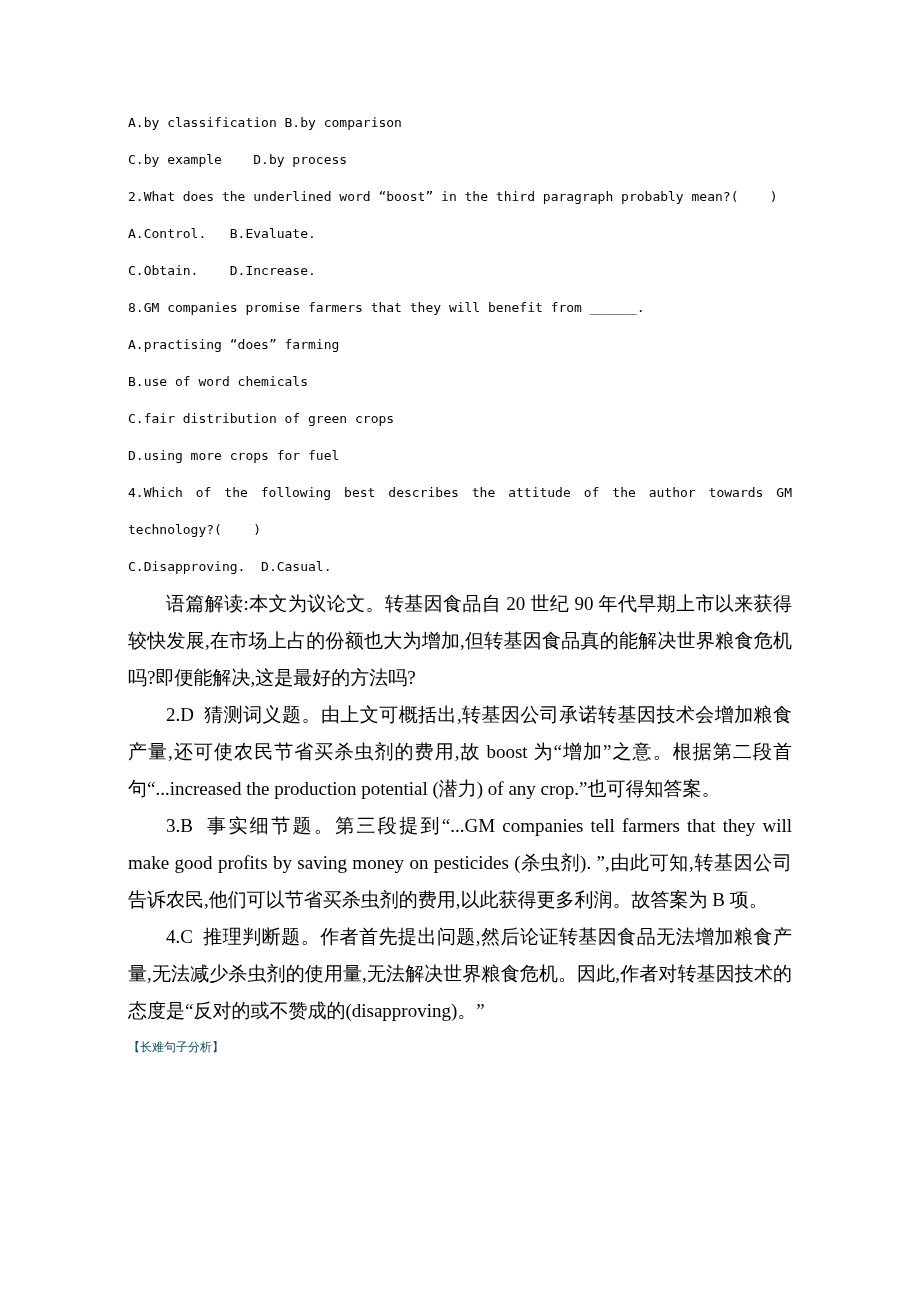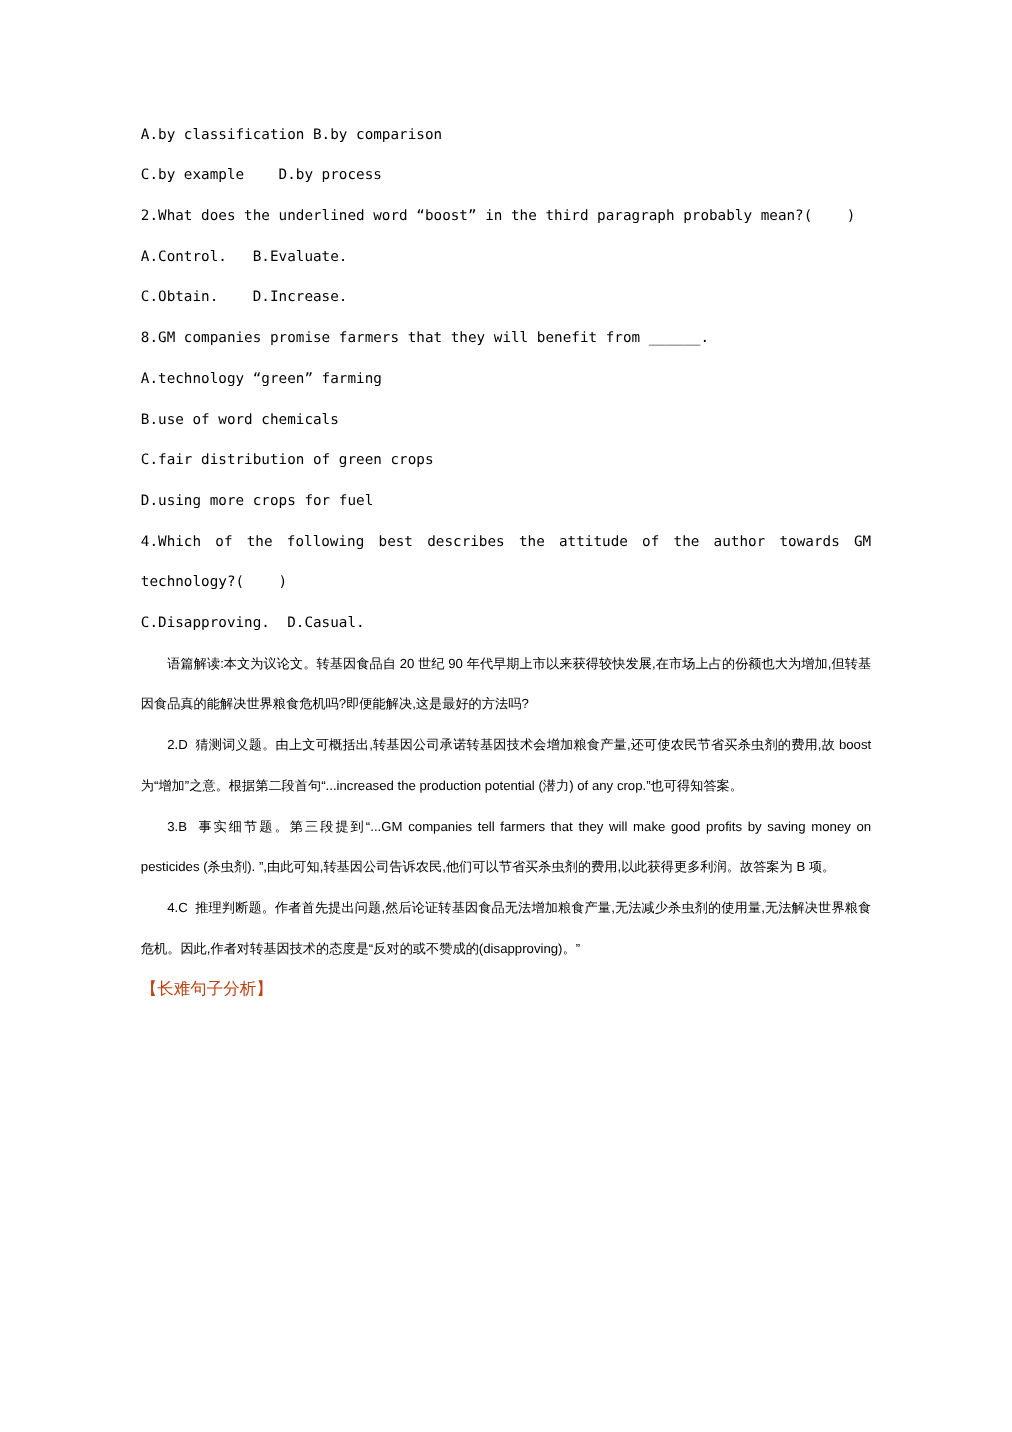--- a/index.html
+++ b/index.html
@@ -18,49 +18,49 @@
     font-family: "DejaVu Sans Mono", "Liberation Mono", monospace;
     font-size: 13px;
     line-height: 37px;
     text-align: left;
     color: #000000;
   }
   .en.justify {
     text-align: justify;
   }
   .cn {
-    font-family: Liberation Sans, sans-serif;
-    font-size: 12px;
+    font-family: Liberation Serif, serif;
+    font-size: 19px;
     line-height: 37px;
     text-align: justify;
     text-indent: 2em;
     color: #000000;
   }
   .heading {
     font-family: "DejaVu Sans Mono", "DejaVu Sans", sans-serif;
-    font-size: 15px;
+    font-size: 12px;
     line-height: 37px;
     text-indent: 0;
-    color: #c2410c;
+    color: #0c4a6e;
   }
 </style>
 </head>
 <body>
 
 <div class="page">
 
   <p class="en">A.by classification B.by comparison</p>
   <p class="en">C.by example&nbsp;&nbsp;&nbsp;&nbsp;D.by process</p>
 
   <p class="en">2.What does the underlined word “boost” in the third paragraph probably mean?(&nbsp;&nbsp;&nbsp;&nbsp;)</p>
   <p class="en">A.Control.&nbsp;&nbsp;&nbsp;B.Evaluate.</p>
   <p class="en">C.Obtain.&nbsp;&nbsp;&nbsp;&nbsp;D.Increase.</p>
 
   <p class="en">8.GM companies promise farmers that they will benefit from ______.</p>
-  <p class="en">A.technology “green” farming</p>
+  <p class="en">A.practising “does” farming</p>
   <p class="en">B.use of word chemicals</p>
   <p class="en">C.fair distribution of green crops</p>
   <p class="en">D.using more crops for fuel</p>
 
   <p class="en justify">4.Which of the following best describes the attitude of the author towards GM technology?(&nbsp;&nbsp;&nbsp;&nbsp;)</p>
   <p class="en">C.Disapproving.&nbsp;&nbsp;D.Casual.</p>
 
   <p class="cn">语篇解读:本文为议论文。转基因食品自 20 世纪 90 年代早期上市以来获得较快发展,在市场上占的份额也大为增加,但转基因食品真的能解决世界粮食危机吗?即便能解决,这是最好的方法吗?</p>
   <p class="cn">2.D&nbsp;&nbsp;猜测词义题。由上文可概括出,转基因公司承诺转基因技术会增加粮食产量,还可使农民节省买杀虫剂的费用,故 boost 为“增加”之意。根据第二段首句“...increased the production potential (潜力) of any crop.”也可得知答案。</p>
   <p class="cn">3.B&nbsp;&nbsp;事实细节题。第三段提到“...GM companies tell farmers that they will make good profits by saving money on pesticides (杀虫剂). ”,由此可知,转基因公司告诉农民,他们可以节省买杀虫剂的费用,以此获得更多利润。故答案为 B 项。</p>

